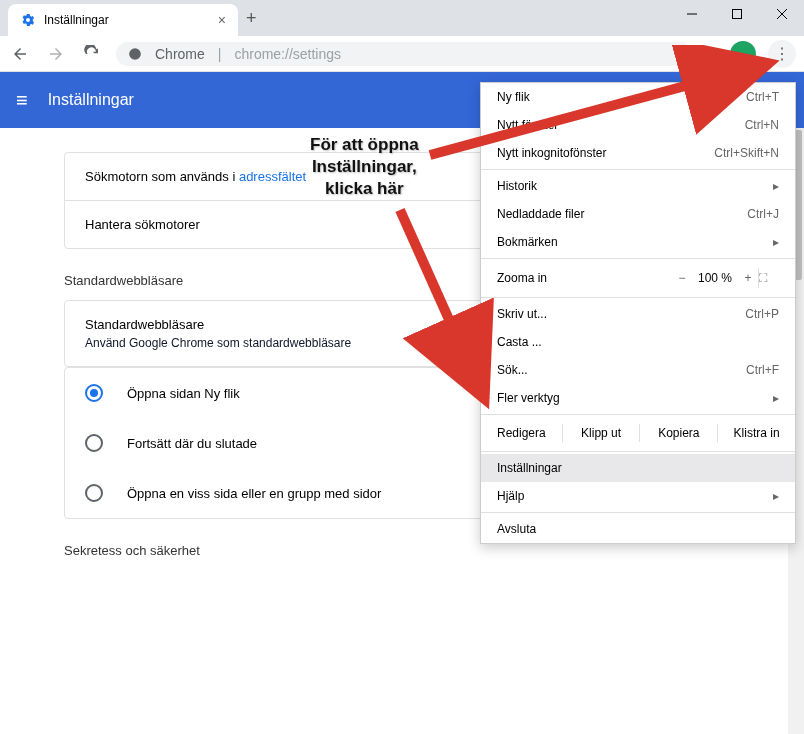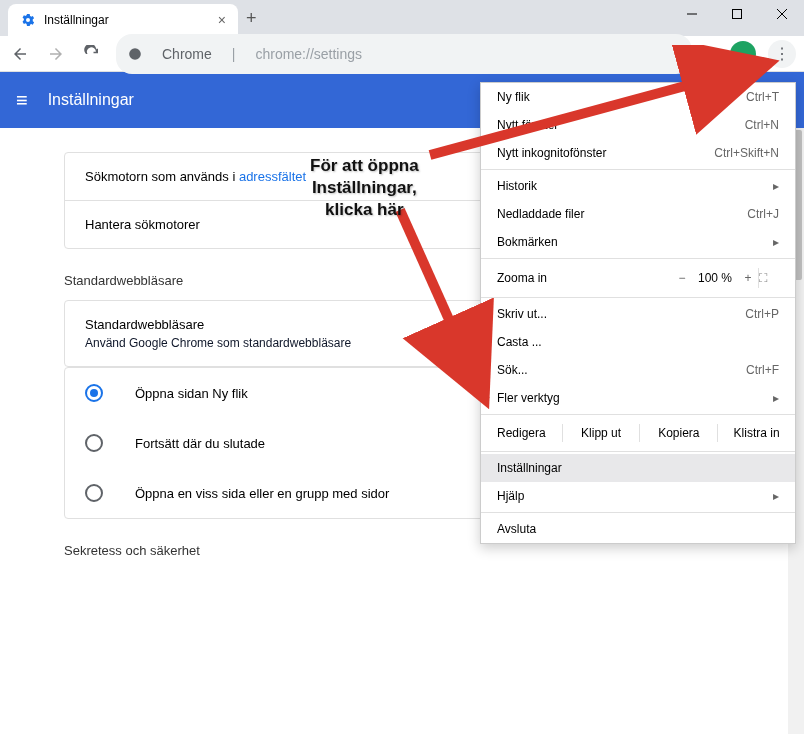--- a/index.html
+++ b/index.html
@@ -14,21 +14,21 @@
 .tab-bar { display: flex; align-items: center; height: 36px; background: #dee1e6; padding-left: 8px; }
 .tab { display: flex; align-items: center; background: #fff; height: 32px; margin-top: 4px; padding: 0 12px; border-radius: 8px 8px 0 0; width: 230px; gap: 8px; font-size: 12px; }
 .tab .gear { width: 16px; height: 16px; }
 .tab .close { margin-left: auto; font-size: 14px; color: #666; }
 .new-tab { margin-left: 8px; font-size: 18px; color: #555; }
 
 
 .addr-row { display: flex; align-items: center; height: 36px; background: #fff; padding: 0 8px; gap: 12px; border-bottom: 1px solid #e0e0e0; }
 .nav-icon { color: #5f6368; display: flex; align-items: center; justify-content: center; width: 24px; height: 24px; }
 .nav-icon.disabled { color: #b0b0b0; }
-.omnibox { flex: 1; display: flex; align-items: center; background: #f1f3f4; border-radius: 16px; height: 40px; padding: 0 12px; gap: 20px; font-size: 14px; }
+.omnibox { flex: 1; display: flex; align-items: center; background: #f1f3f4; border-radius: 16px; height: 24px; padding: 0 12px; gap: 13px; font-size: 14px; }
 .omnibox .prefix { color: #5f6368; }
 .omnibox .sep { color: #9aa0a6; }
 .omnibox .path { color: #9aa0a6; }
 .star { color: #5f6368; font-size: 16px; }
 .avatar { width: 26px; height: 26px; border-radius: 50%; background: #1da362; }
 .menu-circle { width: 28px; height: 28px; border-radius: 50%; background: #f1f3f4; display: flex; align-items: center; justify-content: center; color: #5f6368; font-size: 16px; }
 
 
 .settings-header { background: #3367d6; color: #fff; height: 56px; display: flex; align-items: center; padding: 0 16px; gap: 20px; font-size: 16px; }
 .hamburger { font-size: 20px; }
@@ -37,21 +37,21 @@
 .content { padding: 0 64px; background: #fff; height: calc(734px - 36px - 36px - 56px); overflow: hidden; }
 .section-title { font-size: 13px; color: #333; margin: 24px 0 12px; }
 .card { border: 1px solid #e0e0e0; border-radius: 4px; background: #fff; }
 .card-row { padding: 16px 20px; font-size: 13px; border-bottom: 1px solid #e0e0e0; display: flex; align-items: center; }
 .card-row:last-child { border-bottom: none; }
 .card-row .sub { color: #0f172a; font-size: 12px; margin-top: 4px; display: block; }
 .link-text { color: #1a73e8; }
 .chevron { margin-left: auto; color: #888; }
 
 
-.radio-row { display: flex; align-items: center; padding: 16px 20px; gap: 32px; font-size: 13px; }
+.radio-row { display: flex; align-items: center; padding: 16px 20px; gap: 24px; font-size: 13px; }
 .radio { width: 18px; height: 18px; border-radius: 50%; border: 2px solid #5f6368; display: flex; align-items: center; justify-content: center; flex-shrink: 0; }
 .radio.selected { border-color: #1a73e8; }
 .radio.selected::after { content: ""; width: 8px; height: 8px; border-radius: 50%; background: #1a73e8; }
 
 .advanced { text-align: center; margin: 32px 0 24px; font-size: 13px; color: #333; }
 .advanced .arrow-up { margin-left: 8px; color: #666; }
 
 
 .context-menu { position: absolute; top: 82px; right: 8px; width: 316px; background: #fff; border: 1px solid #ccc; box-shadow: 0 4px 12px rgba(0,0,0,0.2); font-size: 12px; z-index: 100; }
 .menu-row { display: flex; align-items: flex-start; padding: 7px 16px; justify-content: space-between; }
@@ -62,21 +62,21 @@
 .zoom-row { display: flex; align-items: center; padding: 7px 16px; }
 .zoom-row .label { flex: 1; }
 .zoom-btn { width: 20px; text-align: center; color: #666; }
 .zoom-val { width: 46px; text-align: center; }
 .fullscreen { width: 20px; color: #888; }
 .edit-row { display: flex; align-items: center; padding: 7px 0; }
 .edit-row .label { padding: 0 16px; }
 .edit-row .cell { flex: 1; text-align: center; border-left: 1px solid #e0e0e0; padding: 2px 0; }
 
 
-.annotation { position: absolute; top: 155px; left: 310px; font-family: Georgia, serif; font-size: 17px; font-weight: bold; text-align: center; color: #111; text-shadow: 1px 1px 2px rgba(0,0,0,0.25); line-height: 1.3; z-index: 200; }
+.annotation { position: absolute; top: 134px; left: 310px; font-family: Georgia, serif; font-size: 17px; font-weight: bold; text-align: center; color: #111; text-shadow: 1px 1px 2px rgba(0,0,0,0.25); line-height: 1.3; z-index: 200; }
 .arrow-svg { position: absolute; z-index: 150; pointer-events: none; }
 
 .scrollbar-track { position: absolute; right: 0; top: 128px; bottom: 0; width: 16px; background: #f1f1f1; }
 .scrollbar-thumb { position: absolute; right: 2px; top: 2px; width: 12px; height: 150px; background: #c0c0c0; border-radius: 2px; }
 </style>
 </head>
 <body>
 
 <div class="window-controls">
   <div class="win-btn">

